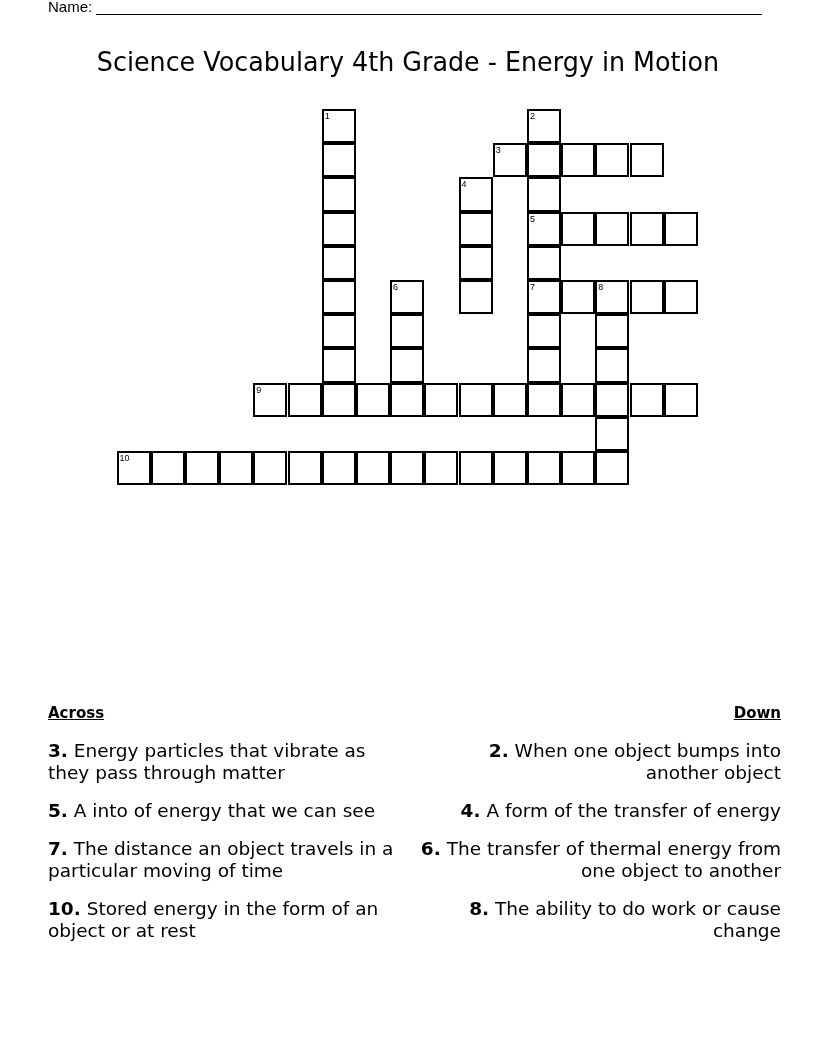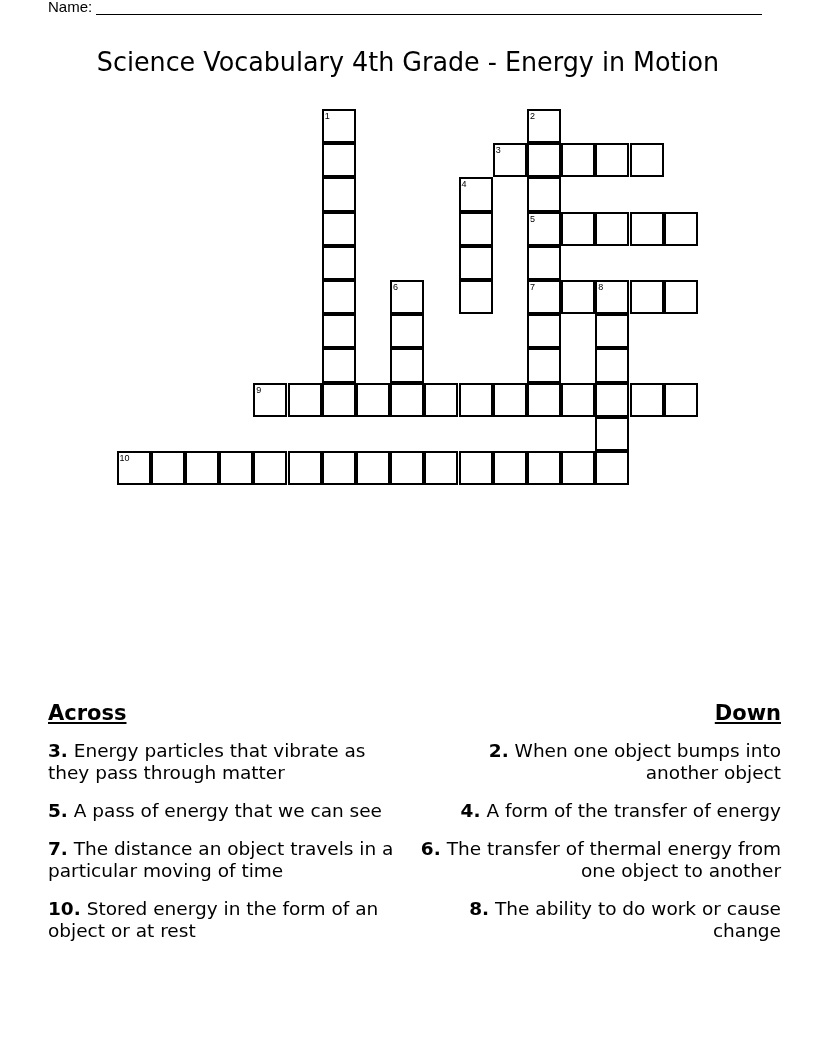--- a/index.html
+++ b/index.html
@@ -6,21 +6,21 @@
   body{width:816px;height:1056px;position:relative;overflow:hidden;font-family:"DejaVu Sans",sans-serif;color:#000;}
   .name-line{position:absolute;left:48px;top:-2px;font-family:"Liberation Sans",sans-serif;font-size:15px;}
   .name-line .line{display:inline-block;width:666px;border-bottom:1px solid #000;height:14px;vertical-align:bottom;margin-left:4px;}
   .title{position:absolute;left:0;top:46px;width:816px;text-align:center;font-size:27px;font-family:"DejaVu Sans",sans-serif;letter-spacing:0px;transform:scaleX(0.94);}
   .grid{position:absolute;left:0;top:0;}
   .cell{position:absolute;width:34.2px;height:34.2px;box-sizing:border-box;border:2px solid #000;background:#fff;margin-left:-1px;margin-top:-1px;}
   .cell .num{position:absolute;left:1px;top:0px;font-family:"Liberation Sans",sans-serif;font-size:9px;line-height:10px;}
   .clues{position:absolute;top:702px;font-size:18.5px;line-height:22px;transform-origin:left top;}
   .clues.across{left:48px;width:350px;}
   .clues.down{left:411px;width:370px;text-align:right;}
-  .clues h3{margin:0 0 2px 0;font-size:21px;font-weight:bold;text-decoration:underline;}
+  .clues h3{margin:0 0 2px 0;font-size:15px;font-weight:bold;text-decoration:underline;}
   .clue{margin:16px 0 5px 0;}
   .clue b{font-weight:bold;}
 </style>
 </head>
 <body>
 
 <div class="name-line">
   <span>Name:</span><span class="line"></span>
 </div>
 
@@ -111,21 +111,21 @@
     <div class="cell" style="left: 425.3px; top: 452px;"></div>
     <div class="cell" style="left: 459.5px; top: 452px;"></div>
     <div class="cell" style="left: 493.7px; top: 452px;"></div>
     <div class="cell" style="left: 527.9px; top: 452px;"></div>
     <div class="cell" style="left: 562.1px; top: 452px;"></div>
   </div>
 
 <div class="clues across">
   <h3>Across</h3>
   <div class="clue"><b>3.</b><span> Energy particles that vibrate as they pass through matter</span></div>
-  <div class="clue"><b>5.</b><span> A pass of energy that we can see</span></div>
+  <div class="clue"><b>5.</b><span> A into of energy that we can see</span></div>
   <div class="clue"><b>7.</b><span> The distance an object travels in a particular moving of time</span></div>
   <div class="clue"><b>10.</b><span> Stored energy in the form of an object or at rest</span></div>
 </div>
 
 <div class="clues down">
   <h3>Down</h3>
   <div class="clue"><b>2.</b><span> When one object bumps into another object</span></div>
   <div class="clue"><b>4.</b><span> A form of the transfer of energy</span></div>
   <div class="clue"><b>6.</b><span> The transfer of thermal energy from one object to another</span></div>
   <div class="clue"><b>8.</b><span> The ability to do work or cause change</span></div>

